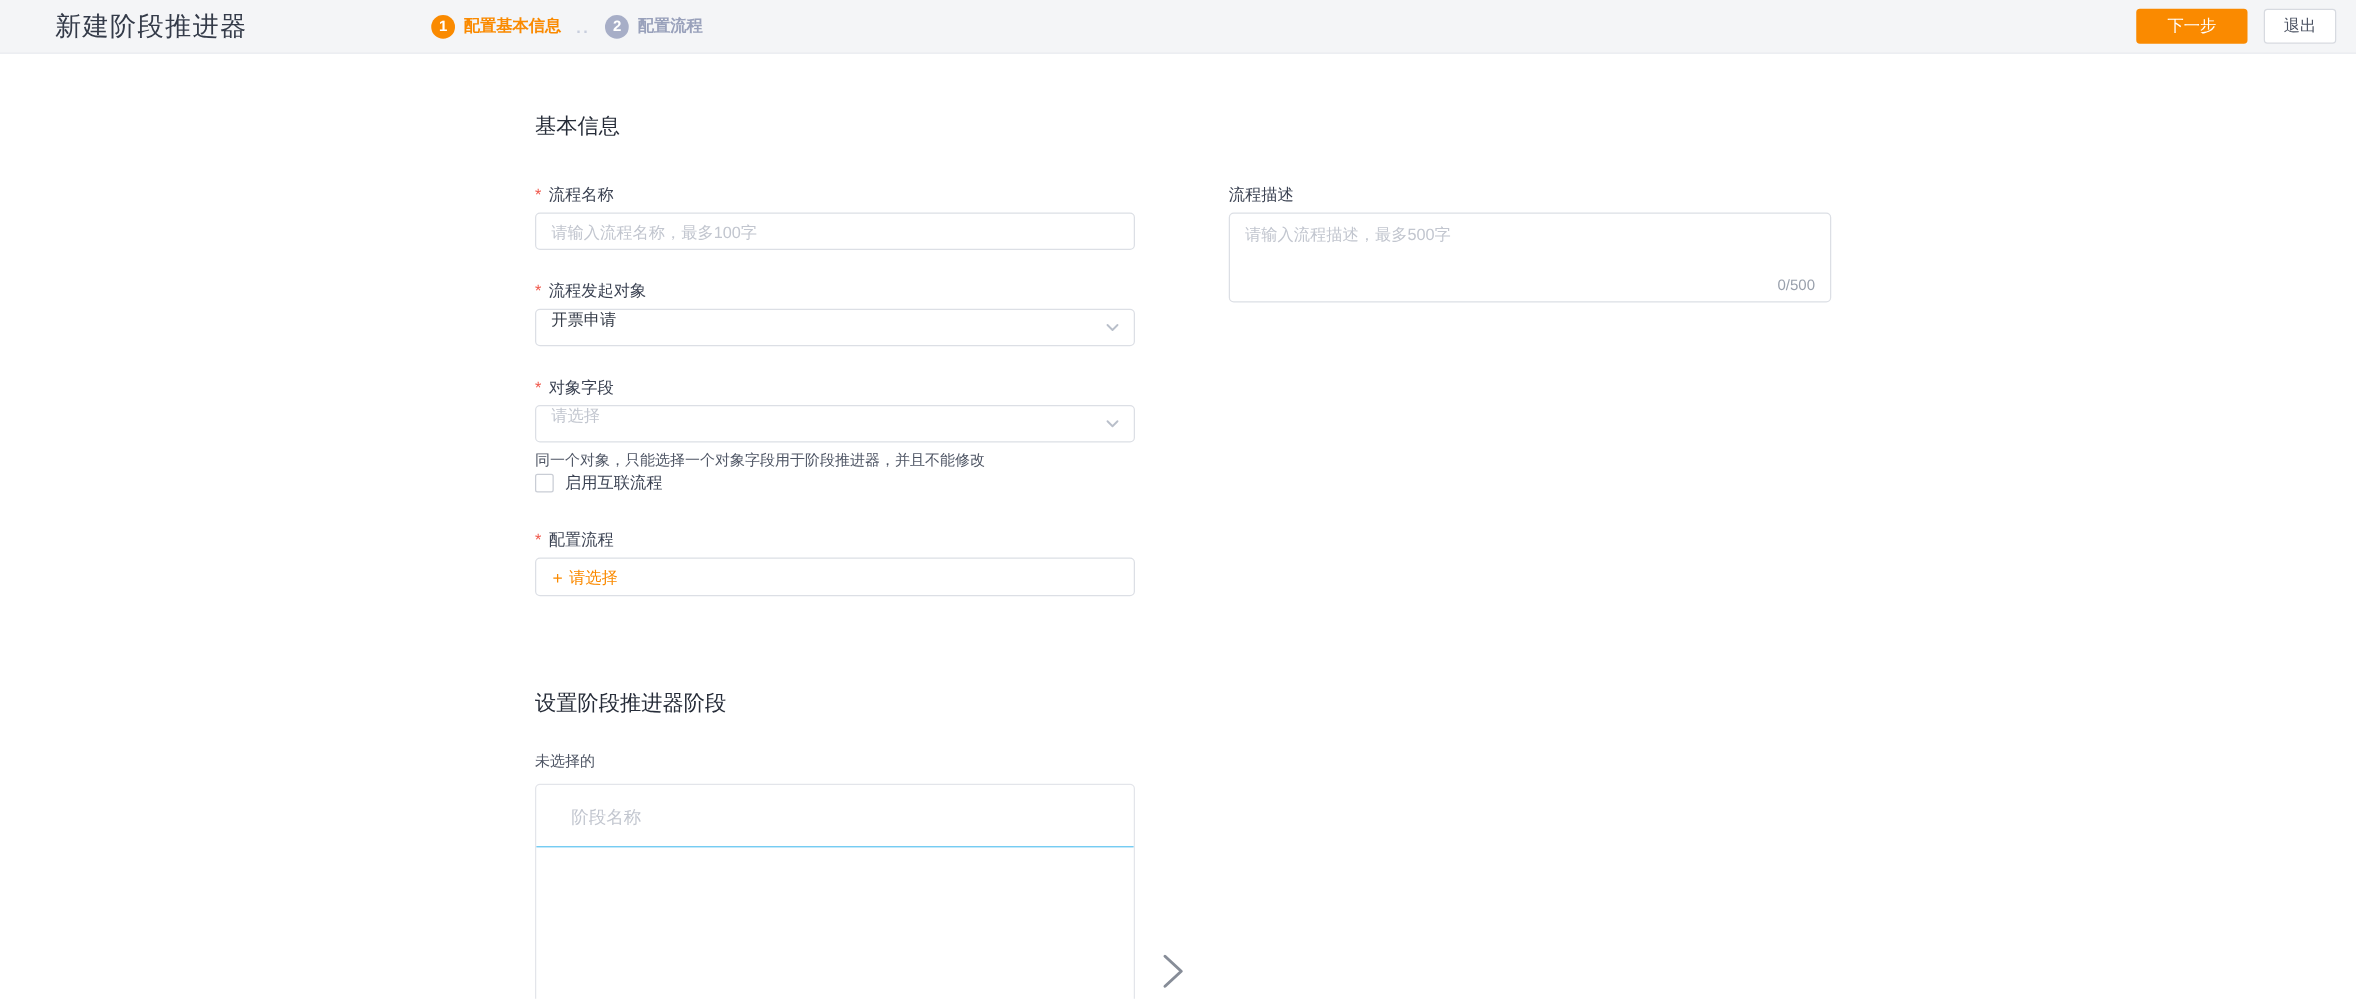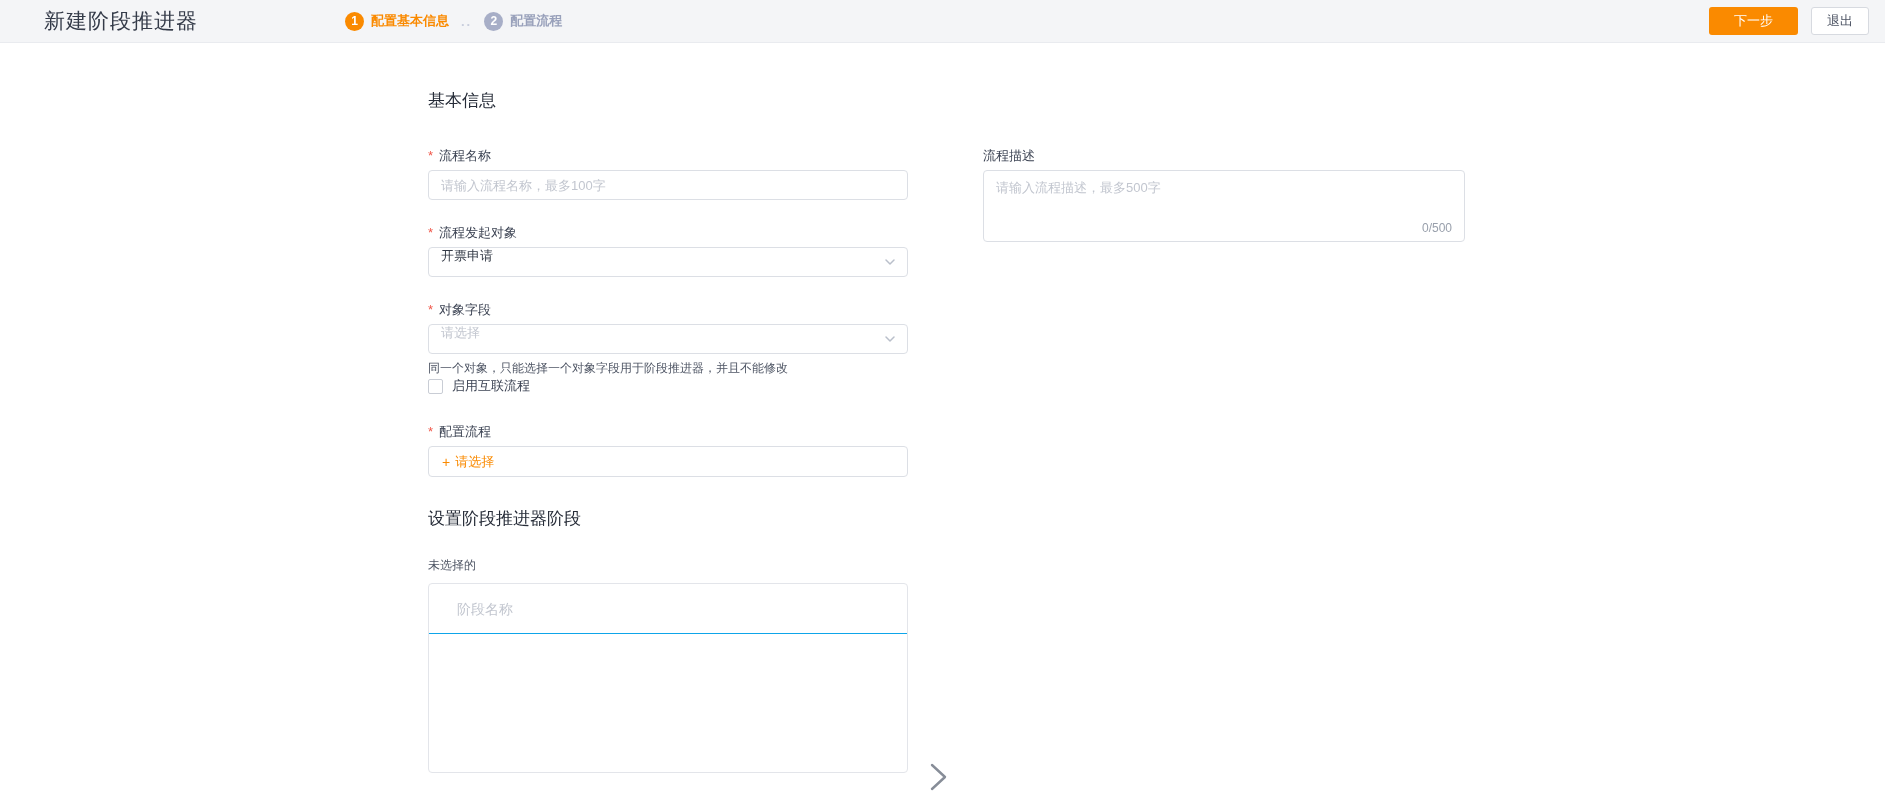--- a/index.html
+++ b/index.html
@@ -109,21 +109,21 @@
   .mt-scope-label { margin-top: 29px; }
   .scope-box {
     height: 31px;
     display: flex; align-items: center;
     padding: 0 13px;
     color: #fa8a00;
     cursor: pointer;
   }
   .scope-plus { margin-right: 5px; font-size: 14px; }
 
-  .stage-title { margin-top: 32px; }
+  .stage-title { margin-top: 76px; }
   .unselected-label { margin-top: 28px; font-size: 12px; color: #4e5564; }
   .stage-box {
     margin-top: 9px;
     width: 100%; height: 190px;
     border: 1px solid #e3e5ea; border-radius: 4px;
     background: #fff;
   }
   .stage-name-input {
     width: 100%; height: 50px;
     border: none; border-bottom: 1px solid #0ea5e9;

